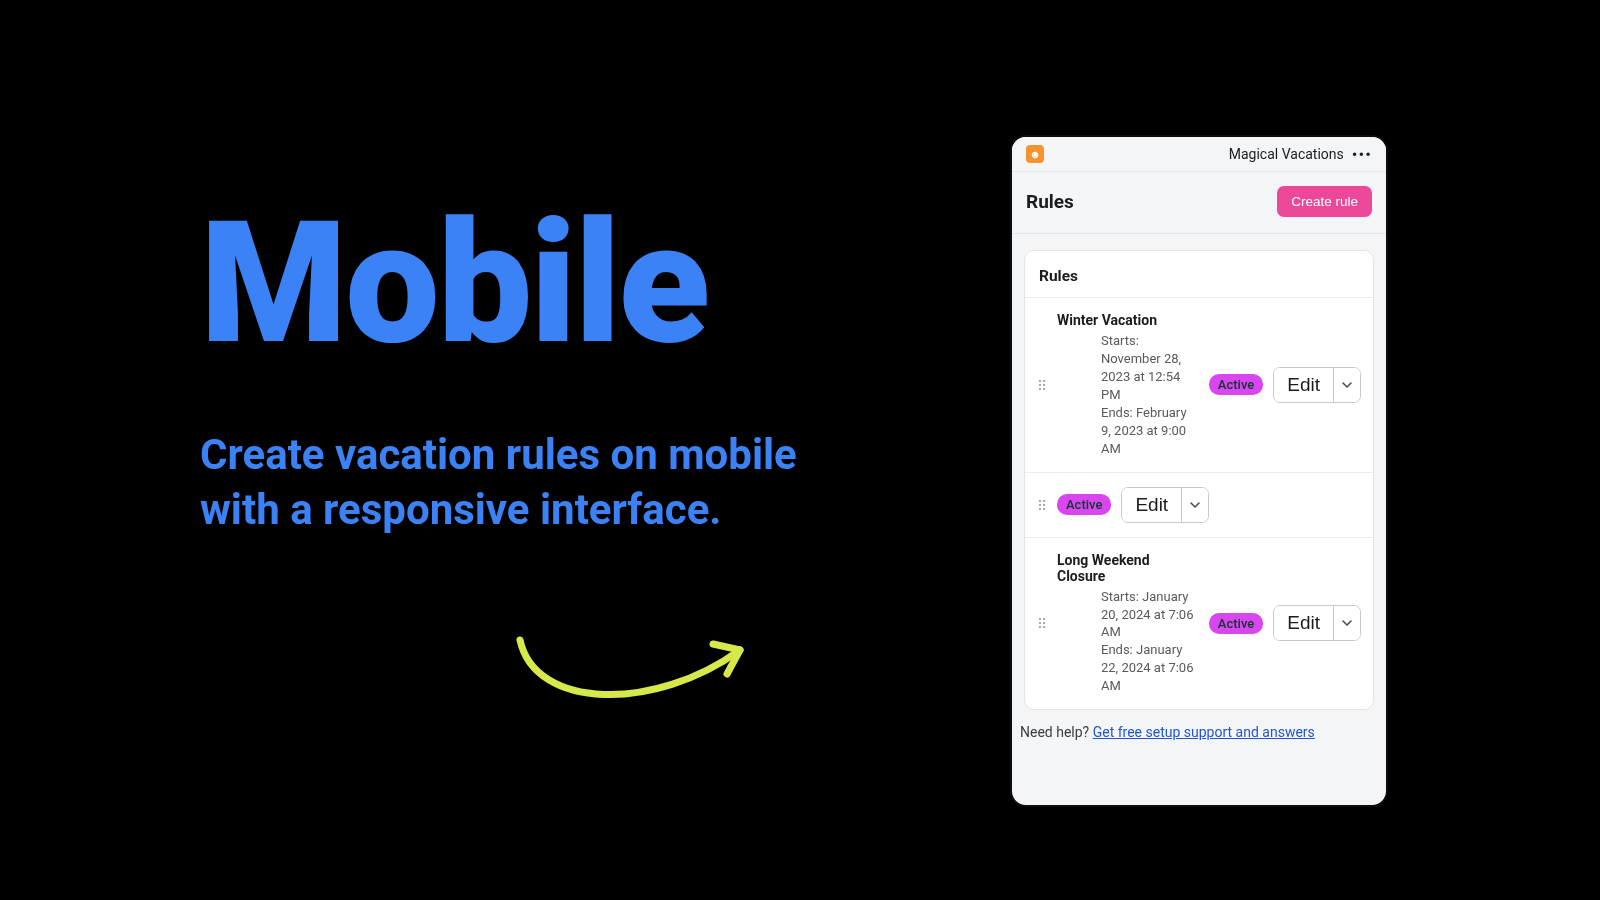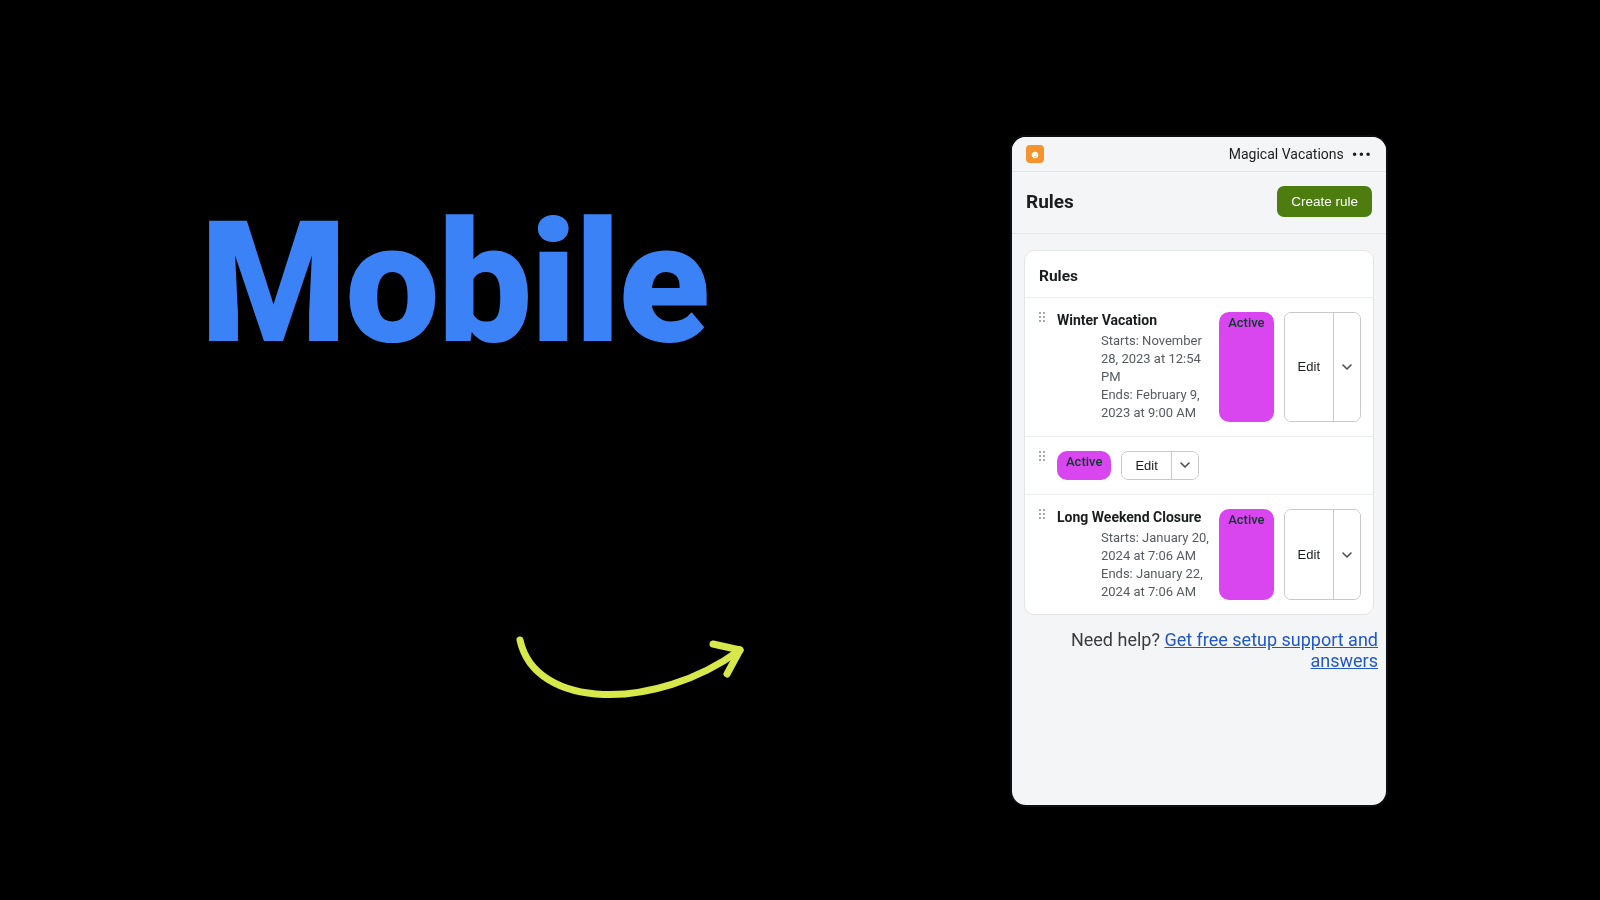--- a/index.html
+++ b/index.html
@@ -92,21 +92,21 @@
     padding: 14px 14px 16px 14px;
     border-bottom: 1px solid #e4e5e7;
     background: #f4f5f6;
   }
   .page-header-title {
     font-size: 19px;
     font-weight: 700;
     color: #1a1c1d;
   }
   .create-btn {
-    background: #4d7c0f;
+    background: #ec4899;
     color: #fff;
     border: none;
     padding: 8px 14px;
     border-radius: 7px;
     font-size: 13.5px;
     font-weight: 500;
     cursor: pointer;
   }
 
   .card {
@@ -118,20 +118,21 @@
   }
   .card-title {
     padding: 16px 14px 12px 14px;
     font-size: 15.5px;
     font-weight: 700;
     color: #1a1c1d;
   }
 
   .rule {
     display: flex;
+    align-items: center;
     gap: 10px;
     padding: 14px 12px;
     border-top: 1px solid #ececee;
   }
   .drag {
     display: flex;
     flex-direction: column;
     gap: 2px;
     padding: 0 2px;
     cursor: grab;
@@ -168,51 +169,52 @@
     display: flex;
     border: 1px solid #c7c9cc;
     border-radius: 7px;
     overflow: hidden;
     background: #ffffff;
   }
   .edit-btn {
     background: #ffffff;
     border: none;
     padding: 6px 13px;
-    font-size: 13px;
+    font-size: 19px;
     font-weight: 500;
     color: #1a1c1d;
     cursor: pointer;
   }
   .chev-btn {
     background: #ffffff;
     border: none;
     border-left: 1px solid #c7c9cc;
     padding: 6px 8px;
     cursor: pointer;
     display: flex; align-items: center; justify-content: center;
   }
   .chev-btn svg { display: block; }
 
   .help {
-    text-align: right;
-    font-size: 18px;
+    text-align: left;
+    font-size: 14px;
     color: #3a3c40;
     padding: 14px 8px 0 8px;
   }
   .help a {
     color: #2257c9;
     text-decoration: underline;
   }
 </style>
 </head>
 <body>
 
 <div class="promo">
   <h1>Mobile</h1>
+  <p>Create vacation rules on mobile with a responsive interface.</p>
 </div>
 
 <svg class="arrow" viewBox="0 0 270 100">
   <path d="M15 20 C 30 90, 150 92, 235 30" stroke="#d7e94a" stroke-width="7" fill="none" stroke-linecap="round"></path>
   <path d="M235 30 L208 24 M235 30 L222 54" stroke="#d7e94a" stroke-width="7" fill="none" stroke-linecap="round"></path>
 </svg>
 
 <div class="device">
 
   <div class="app-header">

